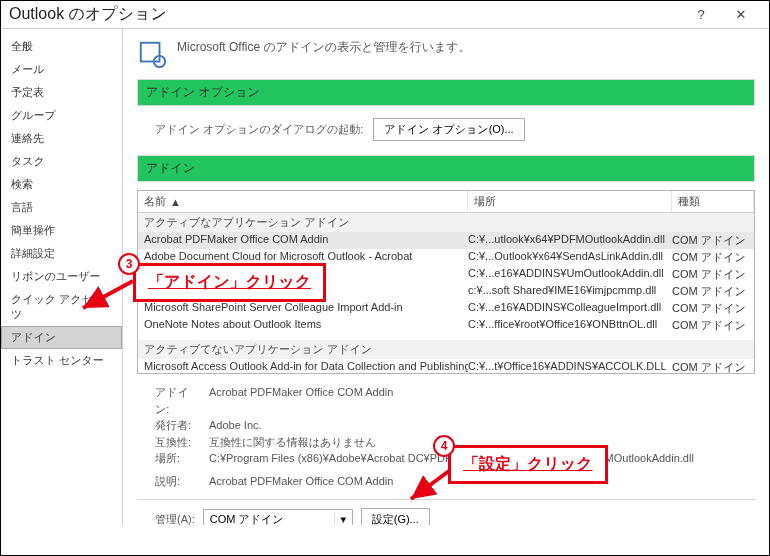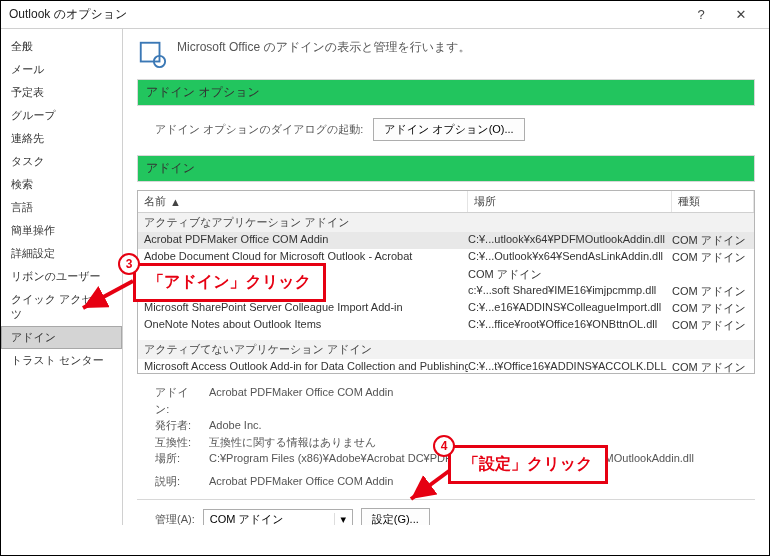--- a/index.html
+++ b/index.html
@@ -1,19 +1,19 @@
 <!DOCTYPE html>
 <html><head>
 <meta charset="utf-8">
 <style>
 * { margin: 0; padding: 0; box-sizing: border-box; font-family: "Meiryo UI", "MS PGothic", sans-serif; font-size: 11px; }
 body { background: #fff; }
 .window { width: 770px; height: 556px; border: 1px solid #000; position: relative; background: #fff; }
 .titlebar { height: 28px; background: #fff; border-bottom: 1px solid #d0d0d0; display: flex; align-items: center; padding: 0 8px; }
-.titlebar .title { flex: 1; font-size: 12px; color: #222; }
+.titlebar .title { flex: 1; font-size: 16px; color: #222; }
 .titlebar .ctrl { width: 40px; height: 28px; display: flex; align-items: center; justify-content: center; font-size: 13px; color: #444; }
 .body { display: flex; height: calc(100% - 28px - 30px); }
 .sidebar { width: 122px; background: #fff; border-right: 1px solid #d0d0d0; padding: 6px 0; }
 .sidebar .item { padding: 4px 10px; color: #333; cursor: pointer; }
 .sidebar .item.selected { background: #d4d4d4; border: 1px solid #a8a8a8; padding: 3px 9px; }
 .main { flex: 1; padding: 10px 14px 10px 14px; overflow: hidden; position: relative; }
 .header { display: flex; align-items: flex-start; gap: 10px; margin-bottom: 10px; }
 .header .icon { width: 30px; height: 30px; }
 .header .text { font-size: 12px; color: #555; }
 .section-head { background: #22c55e; border: 1px solid #d8d8d8; padding: 4px 8px; font-size: 12px; color: #333; margin-bottom: 8px; }
@@ -38,21 +38,21 @@
 .details .dlabel { width: 46px; }
 .hr { border-top: 1px solid #d8d8d8; margin: 0 0 8px 0; }
 .footer-row { display: flex; align-items: center; gap: 8px; padding: 0 18px; }
 .footer-row .label { color: #555; }
 .combo { display: flex; align-items: center; border: 1px solid #adadad; background: #fff; height: 22px; width: 150px; }
 .combo .val { flex: 1; padding: 0 6px; }
 .combo .arrow { width: 18px; text-align: center; border-left: 1px solid #ddd; }
 .dialog-footer { height: 30px; border-top: 1px solid #d0d0d0; display: flex; justify-content: flex-end; align-items: center; gap: 8px; padding: 0 10px; background: #f0f0f0; margin-top: 36px; }
 .dialog-footer button { min-width: 70px; height: 22px; }
 
-.callout { position: absolute; background: #fff; border: 3px solid #e60012; color: #e60012; font-weight: bold; padding: 6px 12px; font-size: 16px; z-index: 50; }
+.callout { position: absolute; background: #fff; border: 3px solid #e60012; color: #e60012; font-weight: bold; padding: 6px 12px; font-size: 16px; z-index: 50; text-decoration: underline; }
 .badge { position: absolute; width: 22px; height: 22px; border: 2.5px solid #e60012; border-radius: 50%; color: #e60012; font-weight: bold; display: flex; align-items: center; justify-content: center; background: #fff; font-size: 12px; z-index: 51; }
 .arrow-svg { position: absolute; z-index: 49; overflow: visible; }
 .scrollbox::-webkit-scrollbar { width: 16px; }
 .scrollbox::-webkit-scrollbar-track { background: #f0f0f0; }
 .scrollbox::-webkit-scrollbar-thumb { background: #c2c2c2; }
 </style>
 </head>
 <body>
 
 <div class="window">
@@ -113,20 +113,21 @@
               <div class="td-loc">C:¥...utlook¥x64¥PDFMOutlookAddin.dll</div>
               <div class="td-kind">COM アドイン</div>
             </div>
           <div class="trow">
               <div class="td-name">Adobe Document Cloud for Microsoft Outlook - Acrobat</div>
               <div class="td-loc">C:¥...Outlook¥x64¥SendAsLinkAddin.dll</div>
               <div class="td-kind">COM アドイン</div>
             </div>
           <div class="trow">
               <div class="td-name">Microsoft Exchange Add-in</div>
+              <div class="td-loc">C:¥...e16¥ADDINS¥UmOutlookAddin.dll</div>
               <div class="td-kind">COM アドイン</div>
             </div>
           <div class="trow">
               <div class="td-name">Microsoft IME Outlook アドイン</div>
               <div class="td-loc">c:¥...soft Shared¥IME16¥imjpcmmp.dll</div>
               <div class="td-kind">COM アドイン</div>
             </div>
           <div class="trow">
               <div class="td-name">Microsoft SharePoint Server Colleague Import Add-in</div>
               <div class="td-loc">C:¥...e16¥ADDINS¥ColleagueImport.dll</div>

